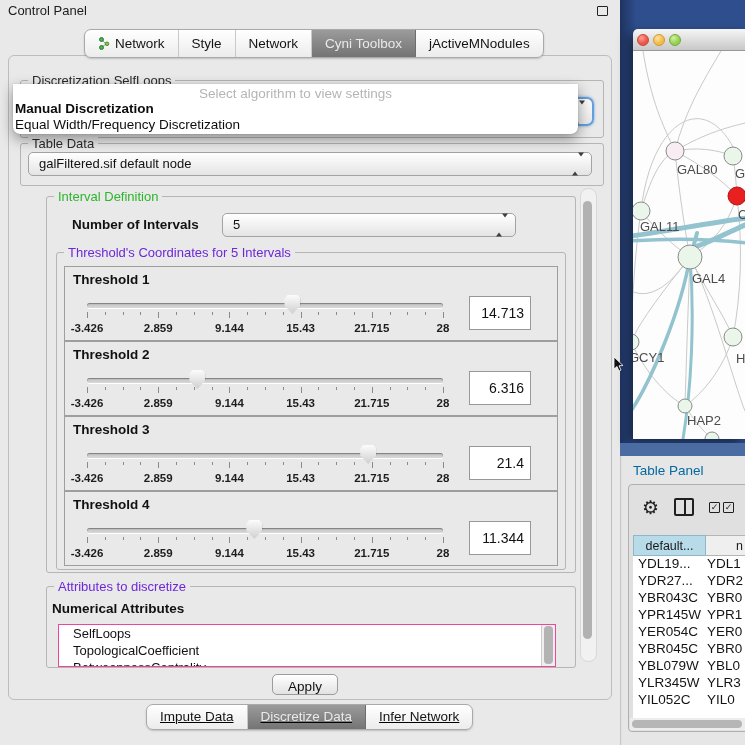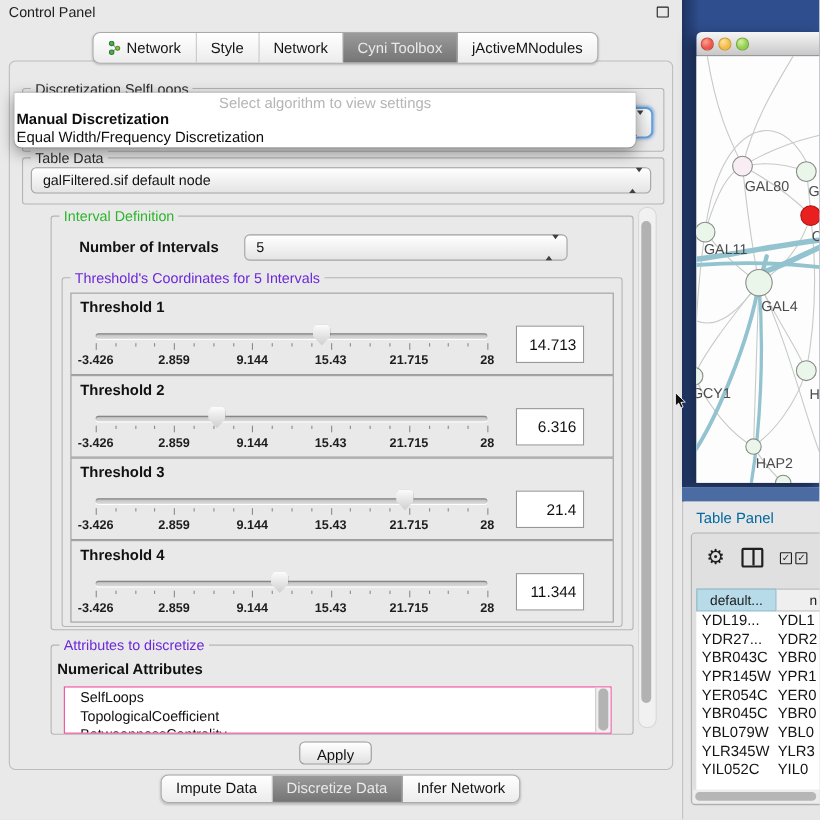--- a/index.html
+++ b/index.html
@@ -20,21 +20,21 @@
   .tabbar{position:absolute;display:flex;background:linear-gradient(#ffffff,#ececec);
       border:1px solid #a9a9a9;border-radius:7px;overflow:hidden;
       box-shadow:0 1px 2px rgba(0,0,0,.18);}
   .tabbar .tab{padding:0 13px;font-size:13.5px;color:#141414;white-space:nowrap;
       display:flex;align-items:center;gap:5px;border-right:1px solid #c9c9c9;}
   .tabbar .tab:last-child{border-right:none;}
   .tabbar .tab.selected{background:linear-gradient(#9b9b9b,#747474);color:#e9e9e9;
       border-right:1px solid #6e6e6e;}
   #top-tabs{left:84px;top:29px;height:27px;}
   #top-tabs .tab{line-height:27px;}
-  #bottom-tabs{left:146px;top:704px;height:24px;}
+  #bottom-tabs{left:146px;top:704px;height:24px;text-decoration:underline;}
   #bottom-tabs .tab{line-height:24px;}
 
   .cp-outer{position:absolute;left:8px;top:55px;width:602px;height:643px;
       border:1px solid #bdbdbd;border-radius:6px;background:#e9e9e9;}
 
   
   .group{position:absolute;border:1px solid #b5b5b5;border-radius:3px;}
   .group-title{position:absolute;top:-8px;left:7px;background:#e9e9e9;
       padding:0 4px;font-size:13px;line-height:15px;white-space:nowrap;}
   .t-dark{color:#2b2b2b;}

